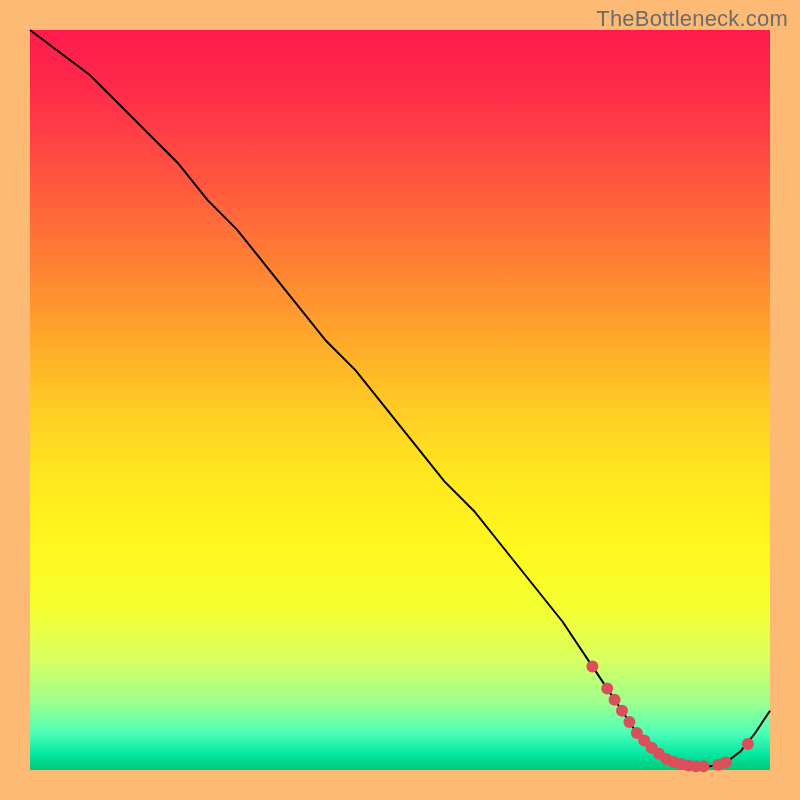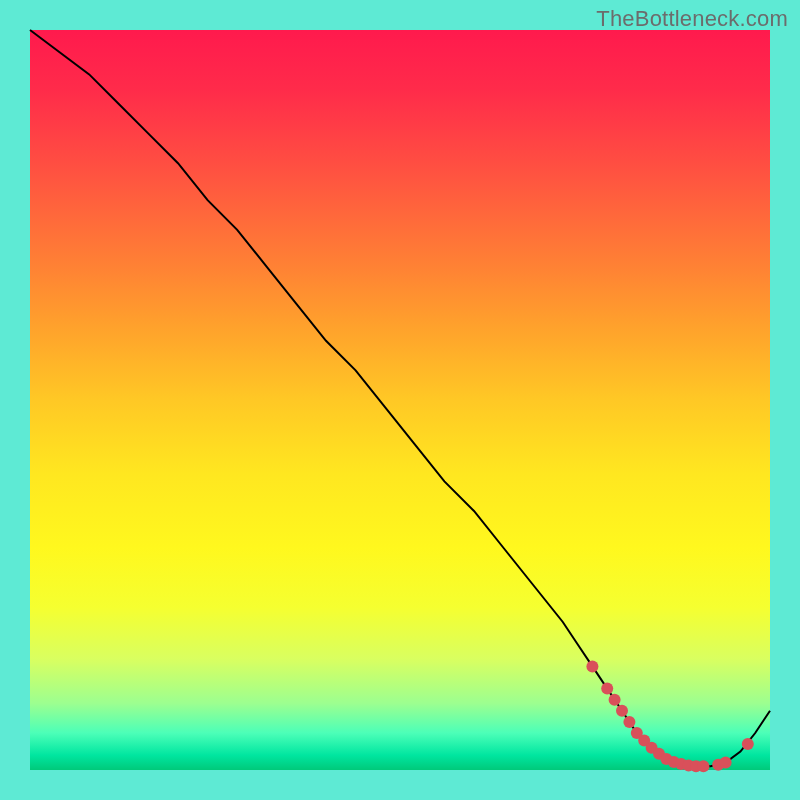--- a/index.html
+++ b/index.html
@@ -7,21 +7,21 @@
     padding: 0;
     width: 800px;
     height: 800px;
     background: #000;
     overflow: hidden;
   }
   .chart-container {
     position: relative;
     width: 800px;
     height: 800px;
-    background: #5eead4;
+    background: #fdba74;
   }
   .plot-area {
     position: absolute;
     left: 30px;
     top: 30px;
     width: 740px;
     height: 740px;
     background: linear-gradient(to bottom,
       #ff1a4d 0%,
       #ff2b4a 8%,

